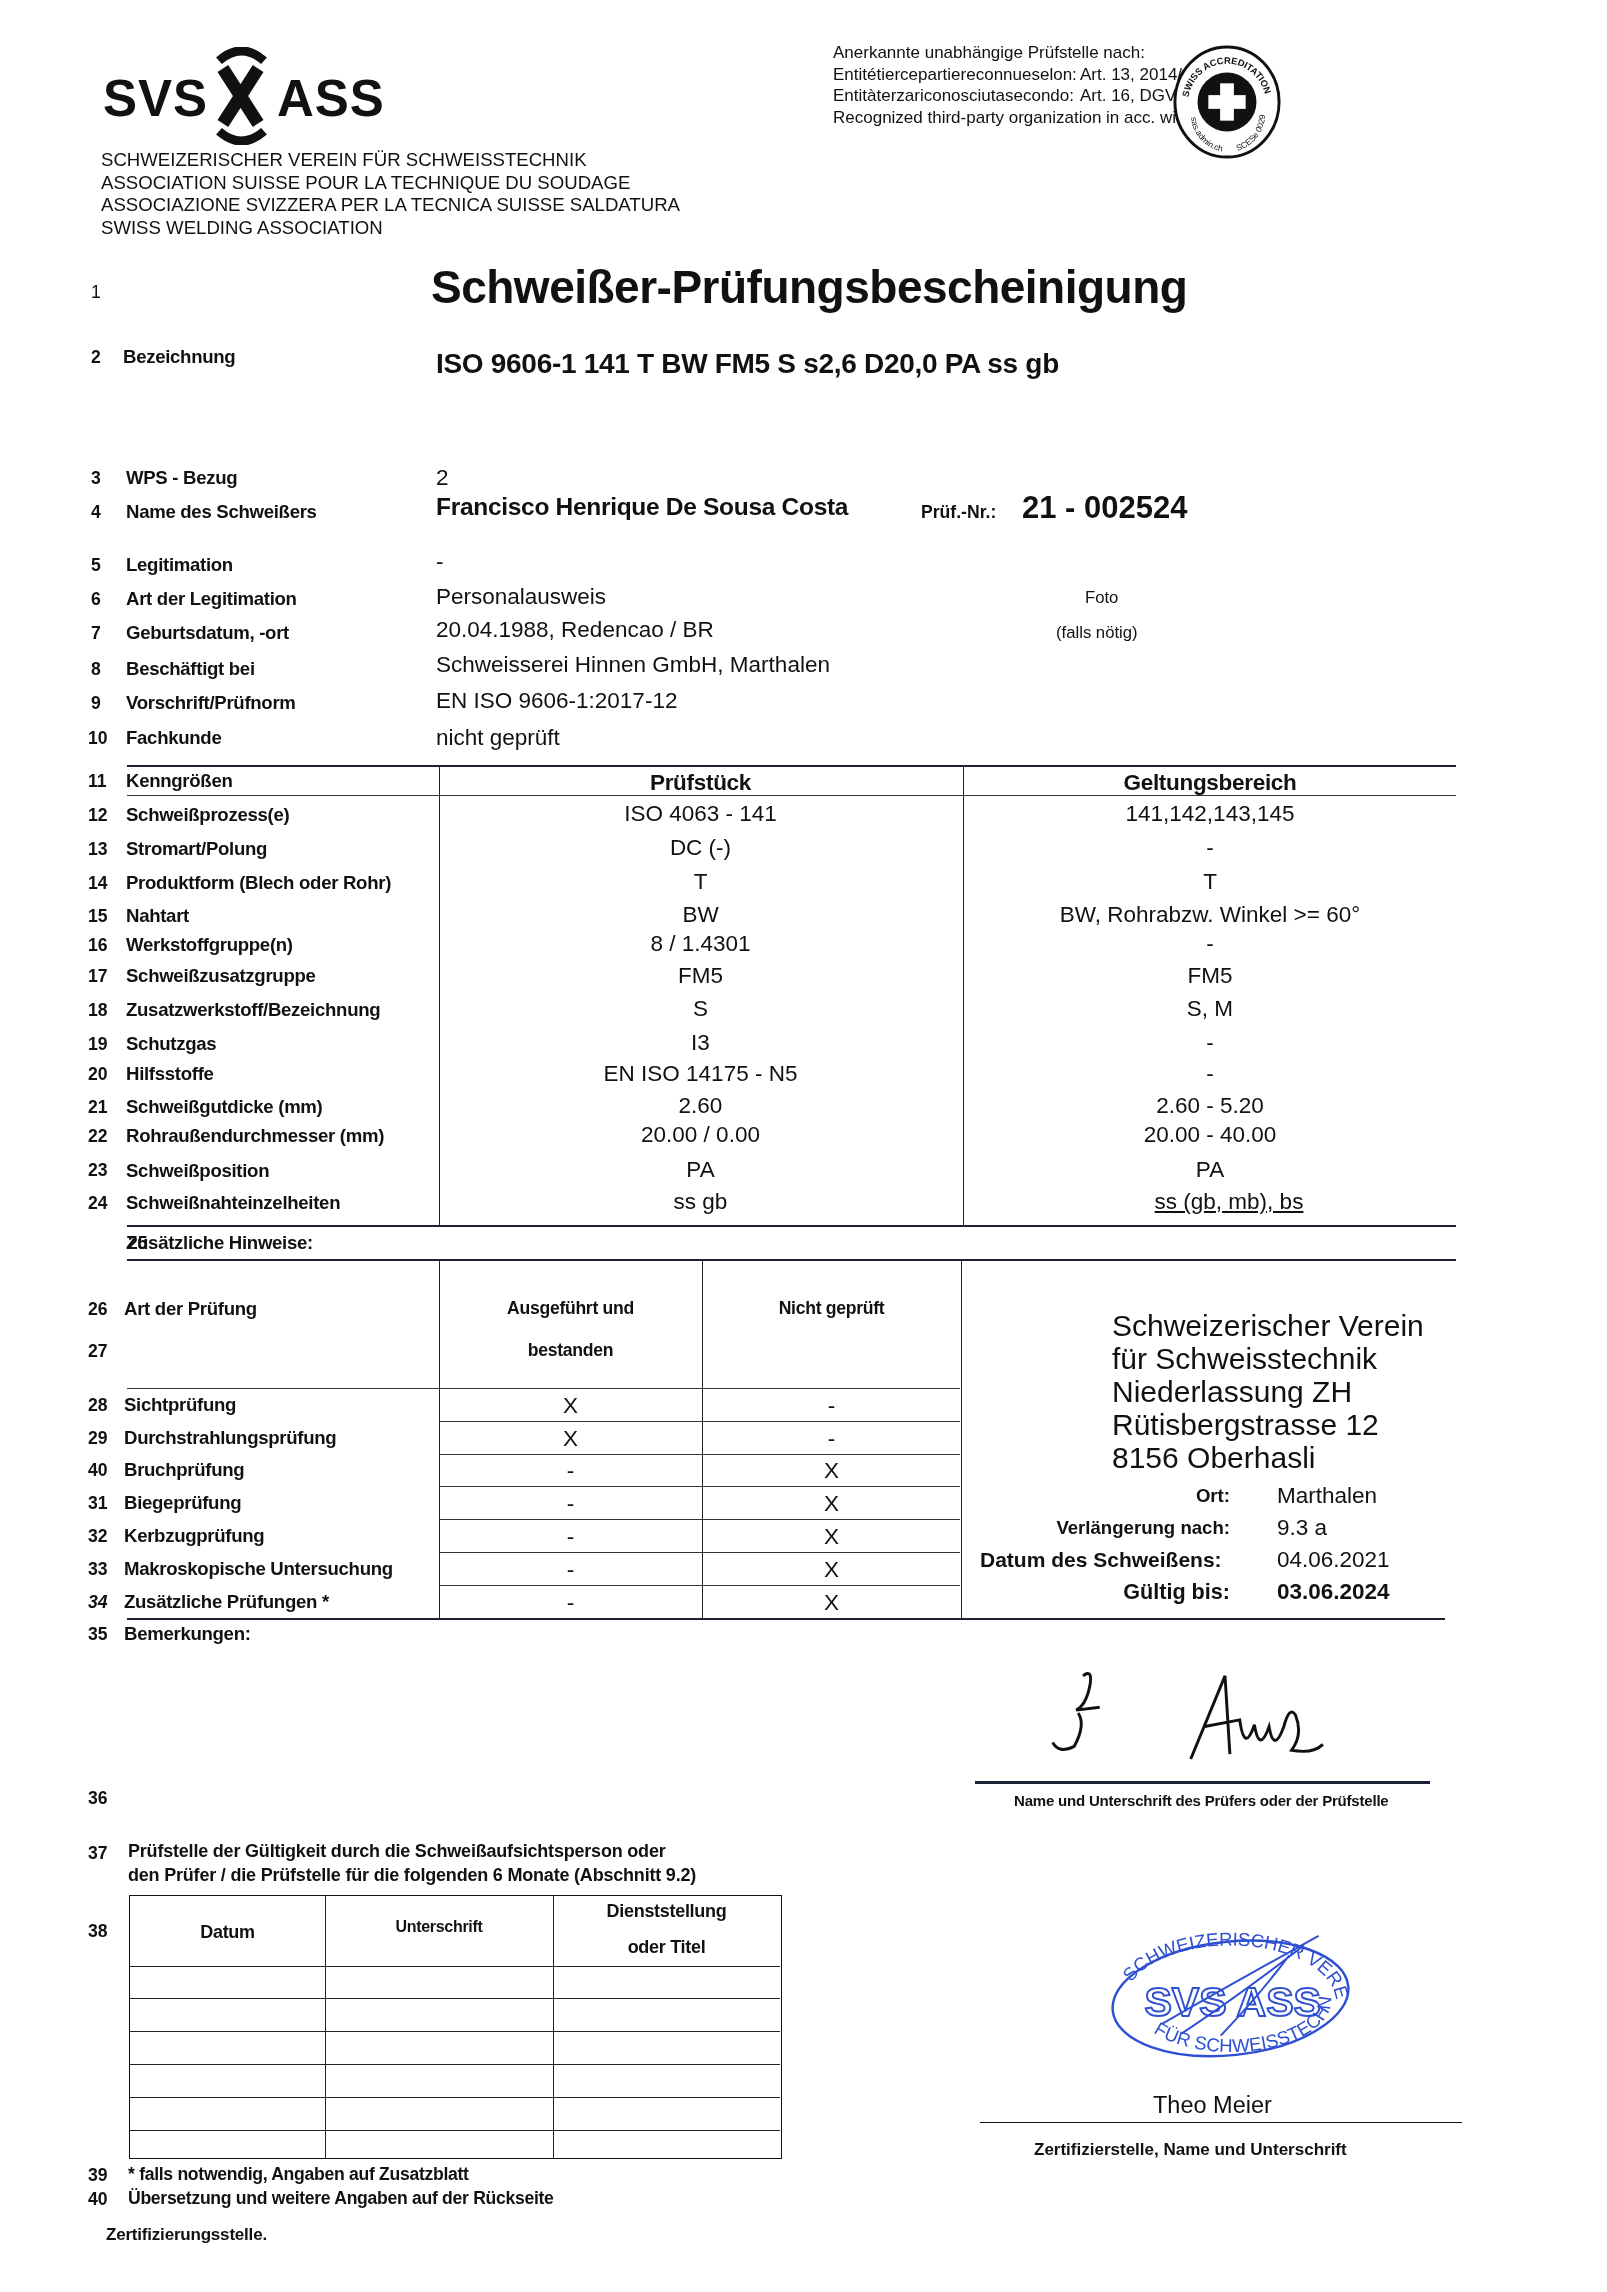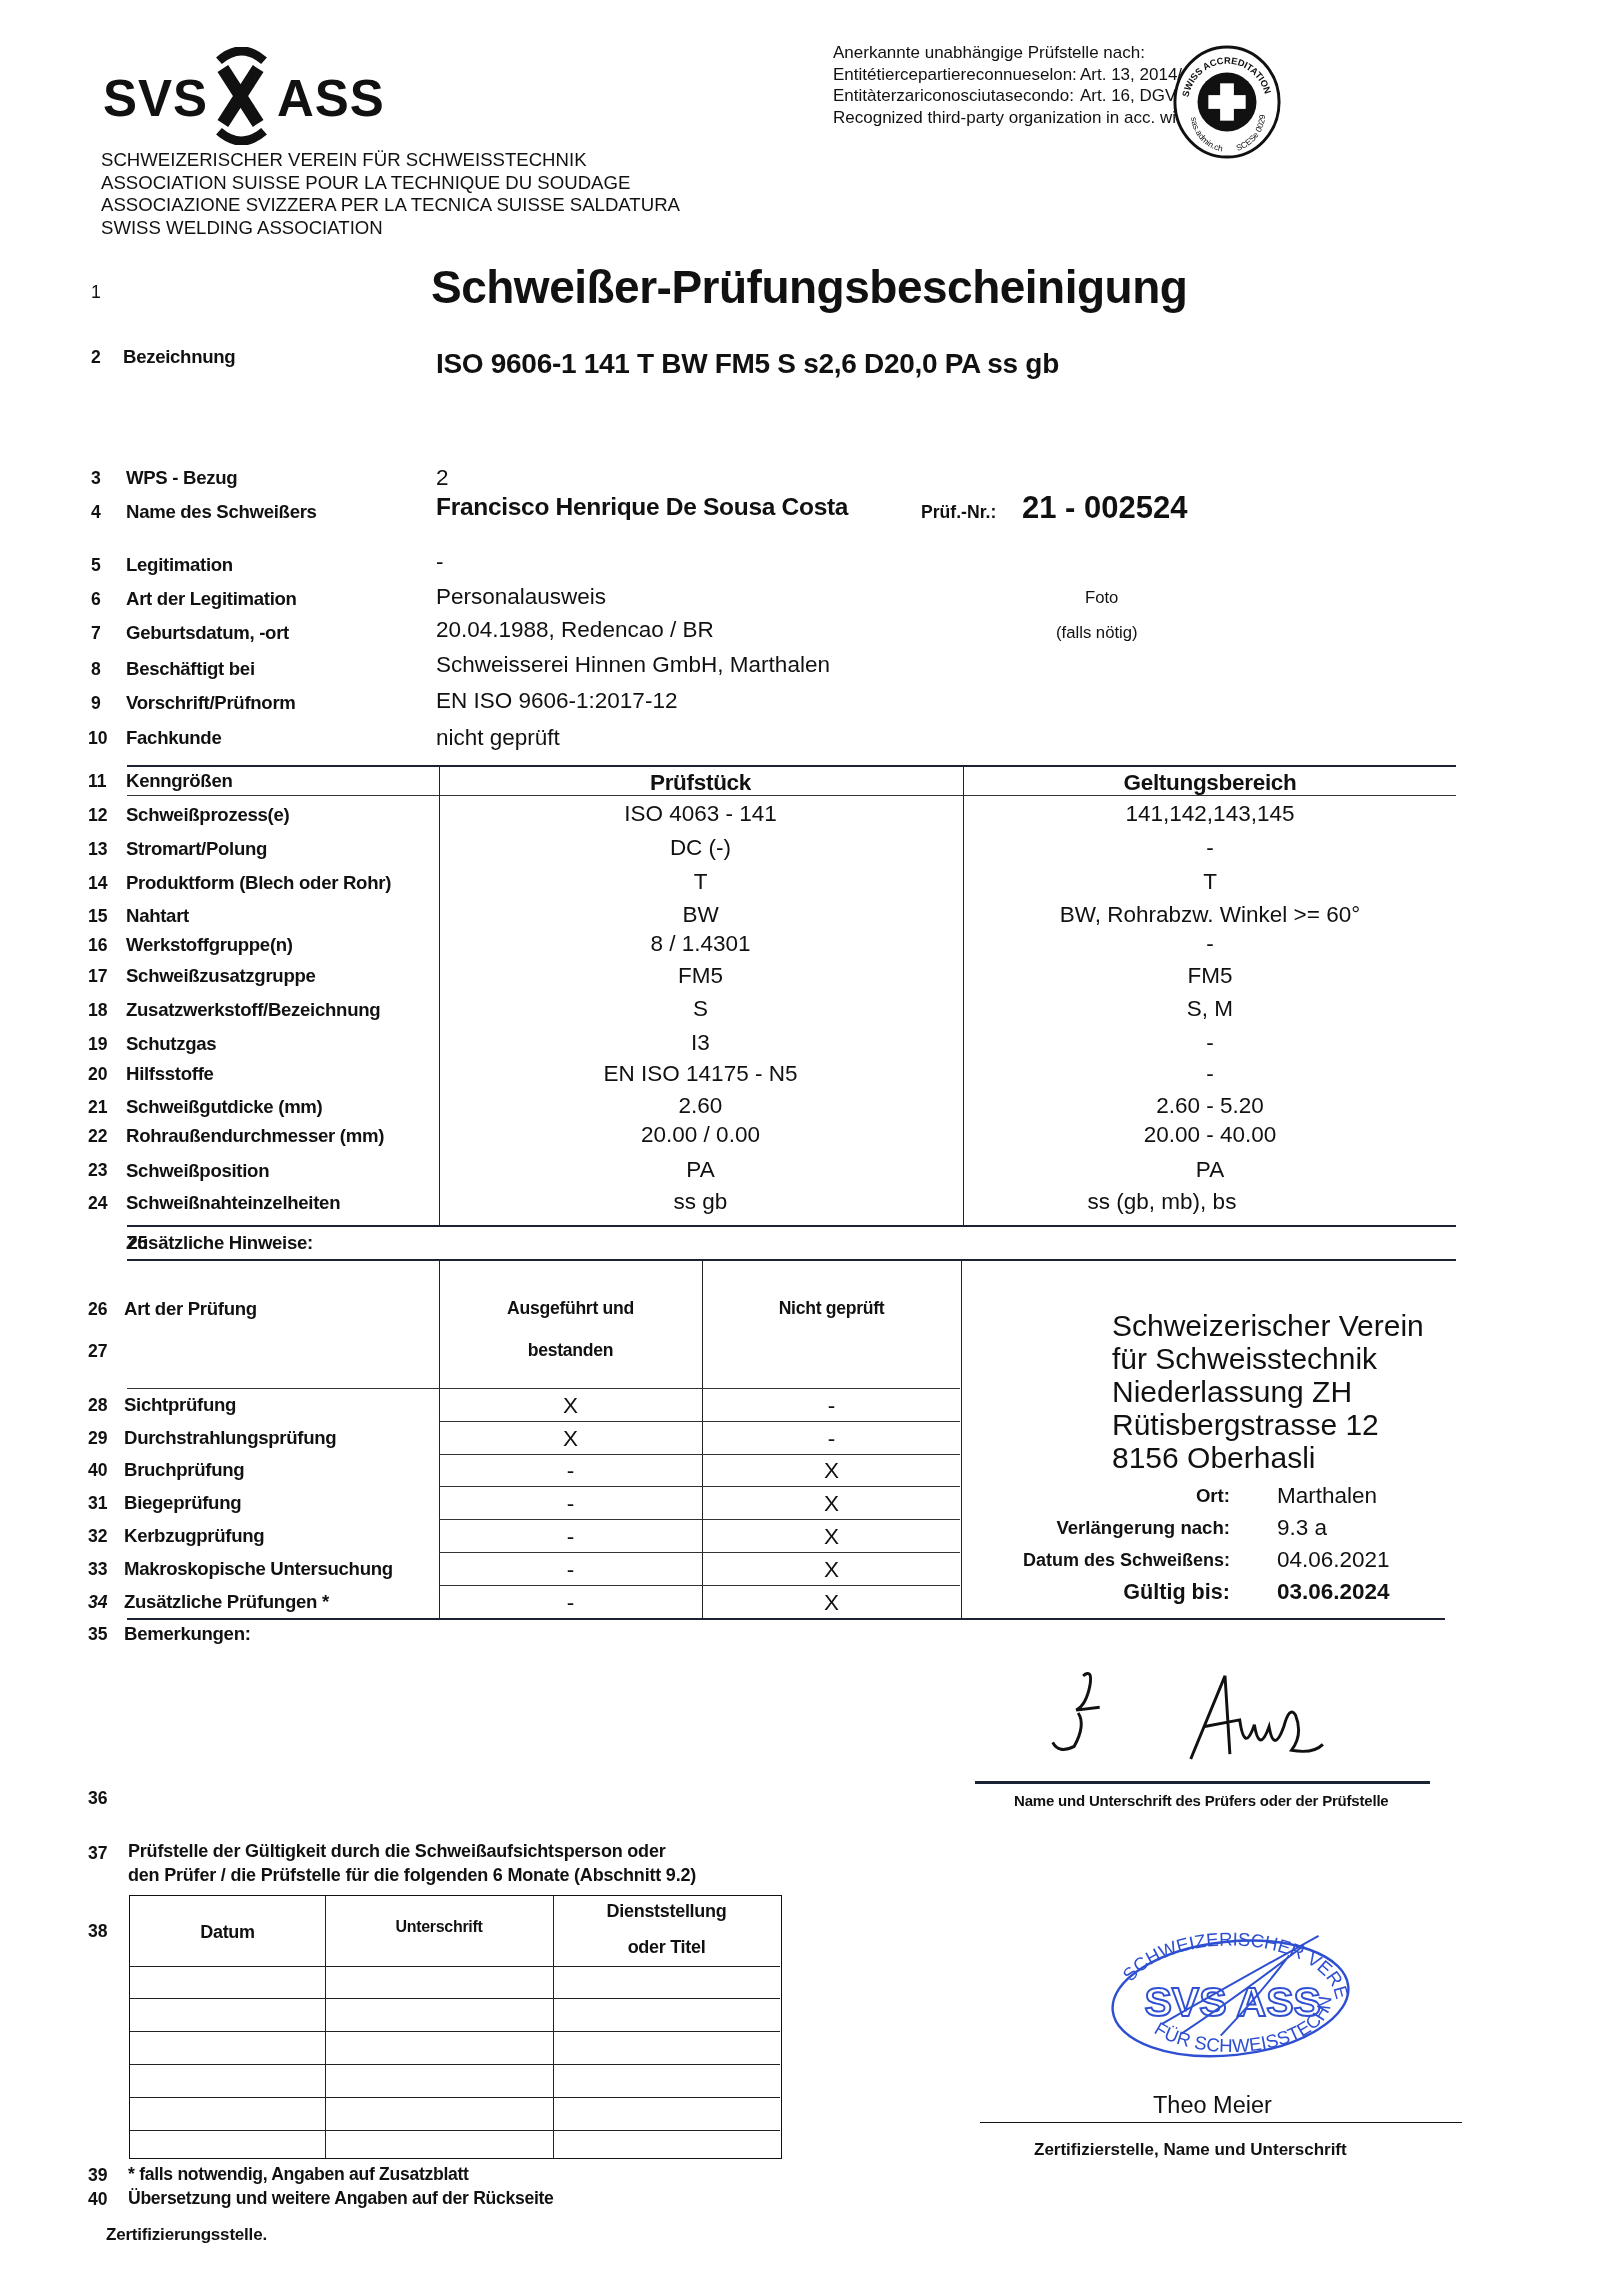--- a/index.html
+++ b/index.html
@@ -162,21 +162,21 @@
       <span class="abs lbl" style="left:126px;top:1125px;">Rohraußendurchmesser (mm)</span>
       <span class="cval" style="left:439px;width:523px;top:1122px;">20.00 / 0.00</span>
       <span class="cval" style="left:963px;width:494px;top:1122px;">20.00 - 40.00</span>
       <span class="abs num" style="left:88px;top:1160px;">23</span>
       <span class="abs lbl" style="left:126px;top:1160px;">Schweißposition</span>
       <span class="cval" style="left:439px;width:523px;top:1157px;">PA</span>
       <span class="cval" style="left:963px;width:494px;top:1157px;">PA</span>
       <span class="abs num" style="left:88px;top:1193px;">24</span>
       <span class="abs lbl" style="left:126px;top:1192px;">Schweißnahteinzelheiten</span>
       <span class="cval" style="left:439px;width:523px;top:1189px;">ss gb</span>
-      <span class="cval" style="left:915px;width:494px;top:1189px;">ss (gb, mb), bs</span>
+      <span class="cval" style="left:982px;width:494px;top:1189px;text-decoration:underline;">ss (gb, mb), bs</span>
     </div>
 
   <div class="hline" style="left:127px;top:1225px;width:1329px;"></div>
   <span class="abs num" style="left:88px;top:1233px;margin-left:40px;">25</span>
   <span class="abs lbl" style="left:126px;top:1232px;">Zusätzliche Hinweise:</span>
   <div class="hline" style="left:127px;top:1259px;width:1329px;"></div>
 </div>
 
 <div>
   <div class="vline" style="left:439px;top:1260px;height:360px;"></div>
@@ -242,21 +242,21 @@
   <div class="abs" style="left:980px;top:1480px;">
     <div style="display:flex;height:32px;align-items:center;">
       <span style="width:250px;text-align:right;font-size:18.6px;font-weight:bold;">Ort:</span>
       <span style="margin-left:47px;font-size:22.5px;">Marthalen</span>
     </div>
     <div style="display:flex;height:32px;align-items:center;">
       <span style="width:250px;text-align:right;font-size:18.6px;font-weight:bold;">Verlängerung nach:</span>
       <span style="margin-left:47px;font-size:22.5px;">9.3 a</span>
     </div>
     <div style="display:flex;height:32px;align-items:center;">
-      <span style="width:250px;text-align:right;font-size:18px;font-weight:bold;">Datum des Schweißens:</span>
+      <span style="width:250px;font-size:21px;font-weight:bold;">Datum des Schweißens:</span>
       <span style="margin-left:47px;font-size:22.5px;">04.06.2021</span>
     </div>
     <div style="display:flex;height:32px;align-items:center;">
       <span style="width:250px;text-align:right;font-size:21.6px;font-weight:bold;">Gültig bis:</span>
       <span style="margin-left:47px;font-size:22.5px;font-weight:bold;">03.06.2024</span>
     </div>
   </div>
 </div>
 
 <span class="abs num" style="left:88px;top:1624px;">35</span>

